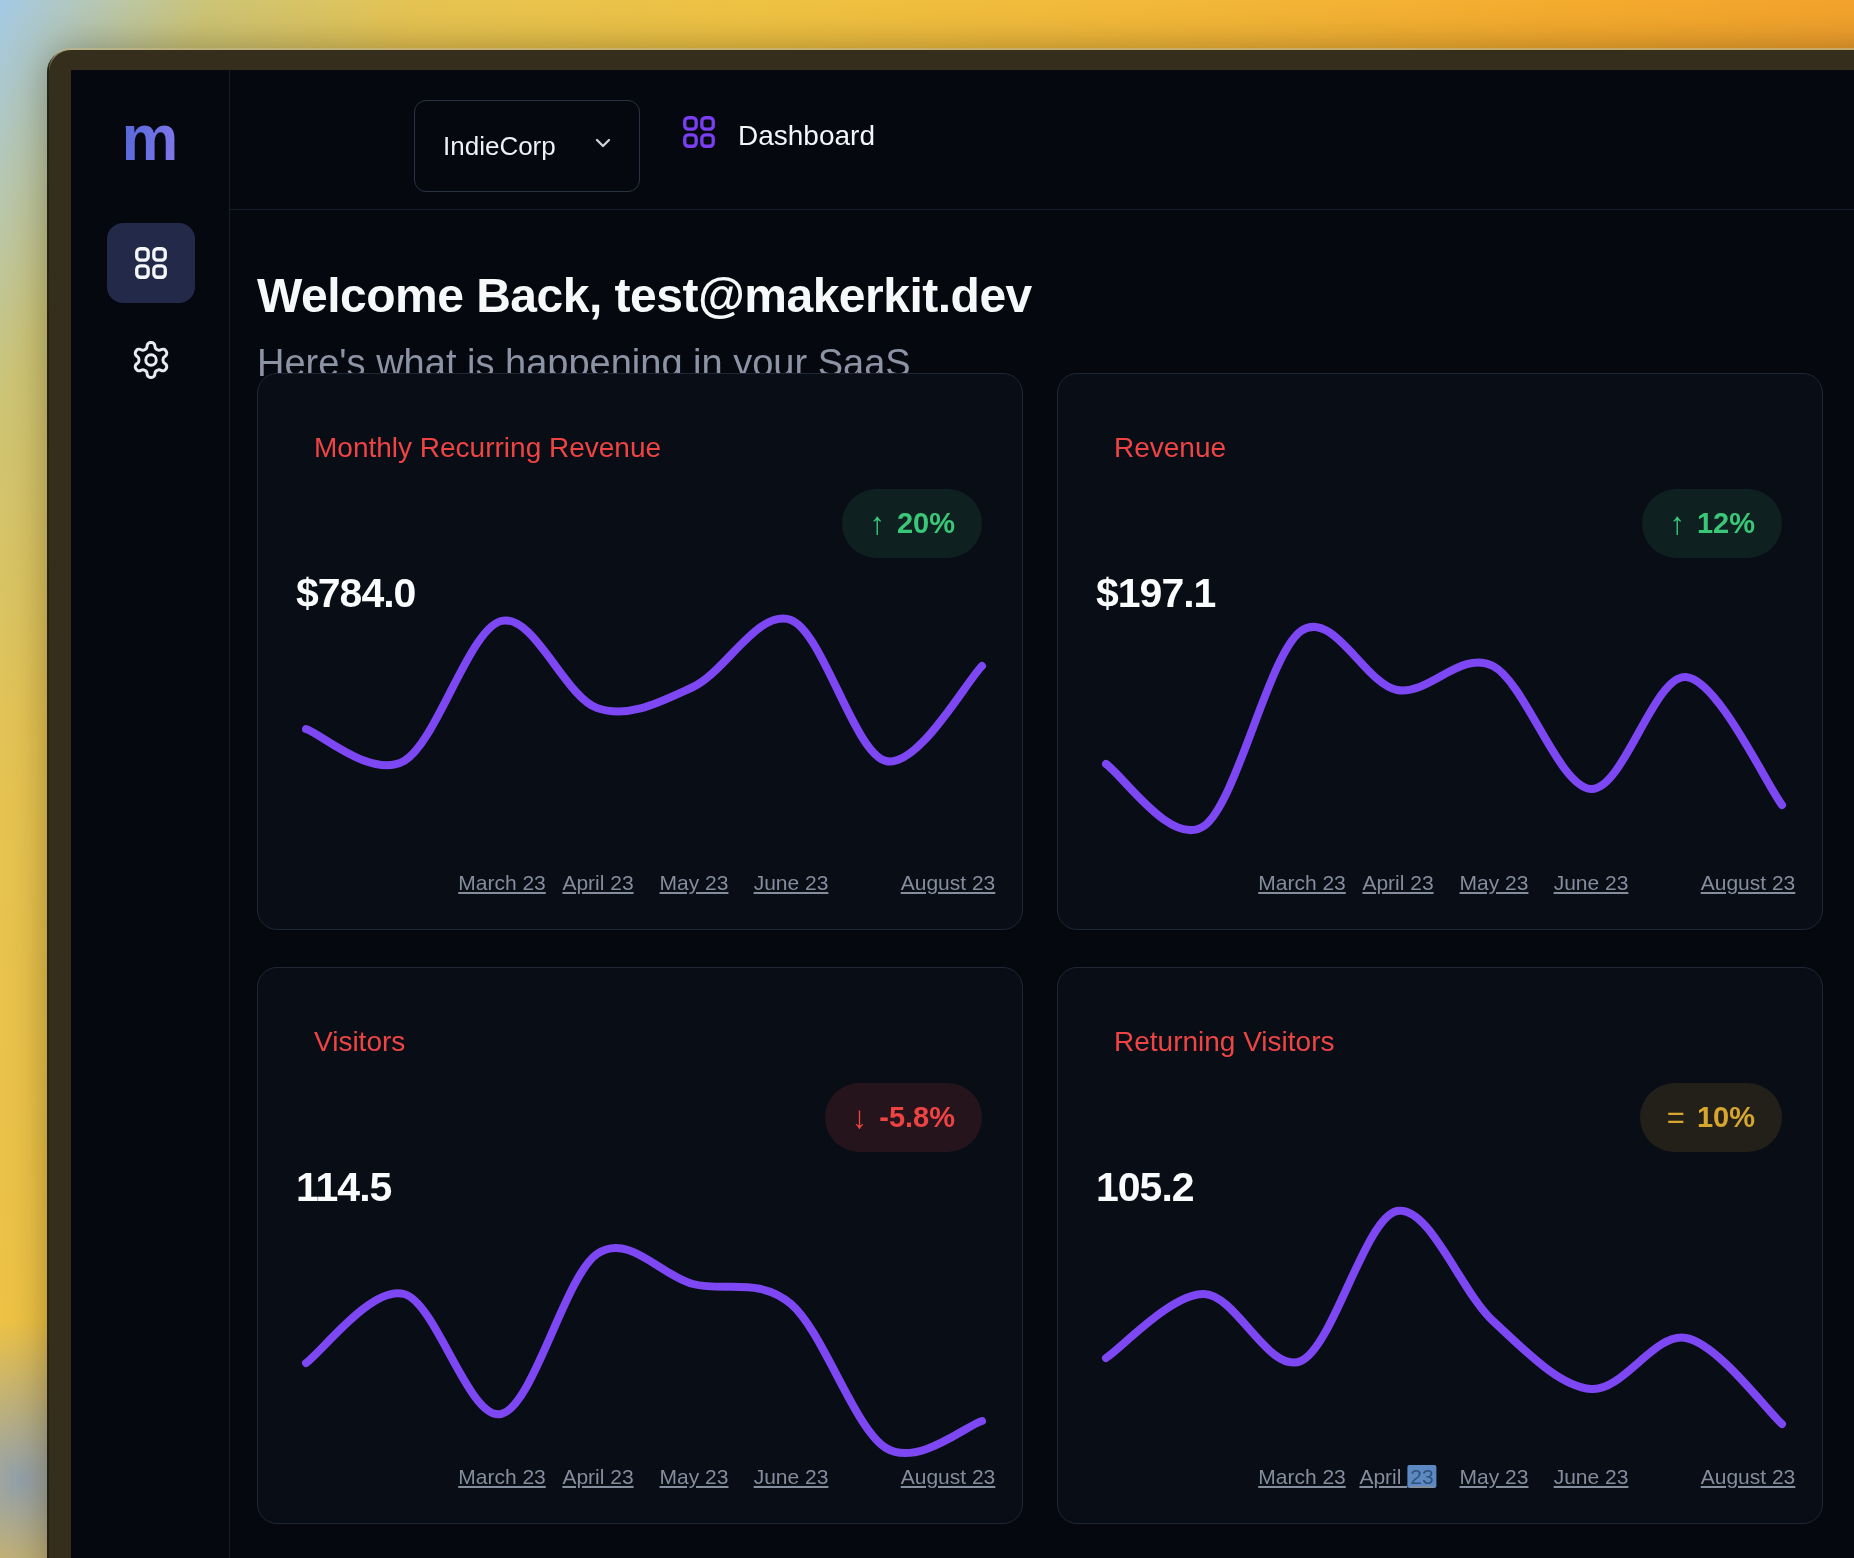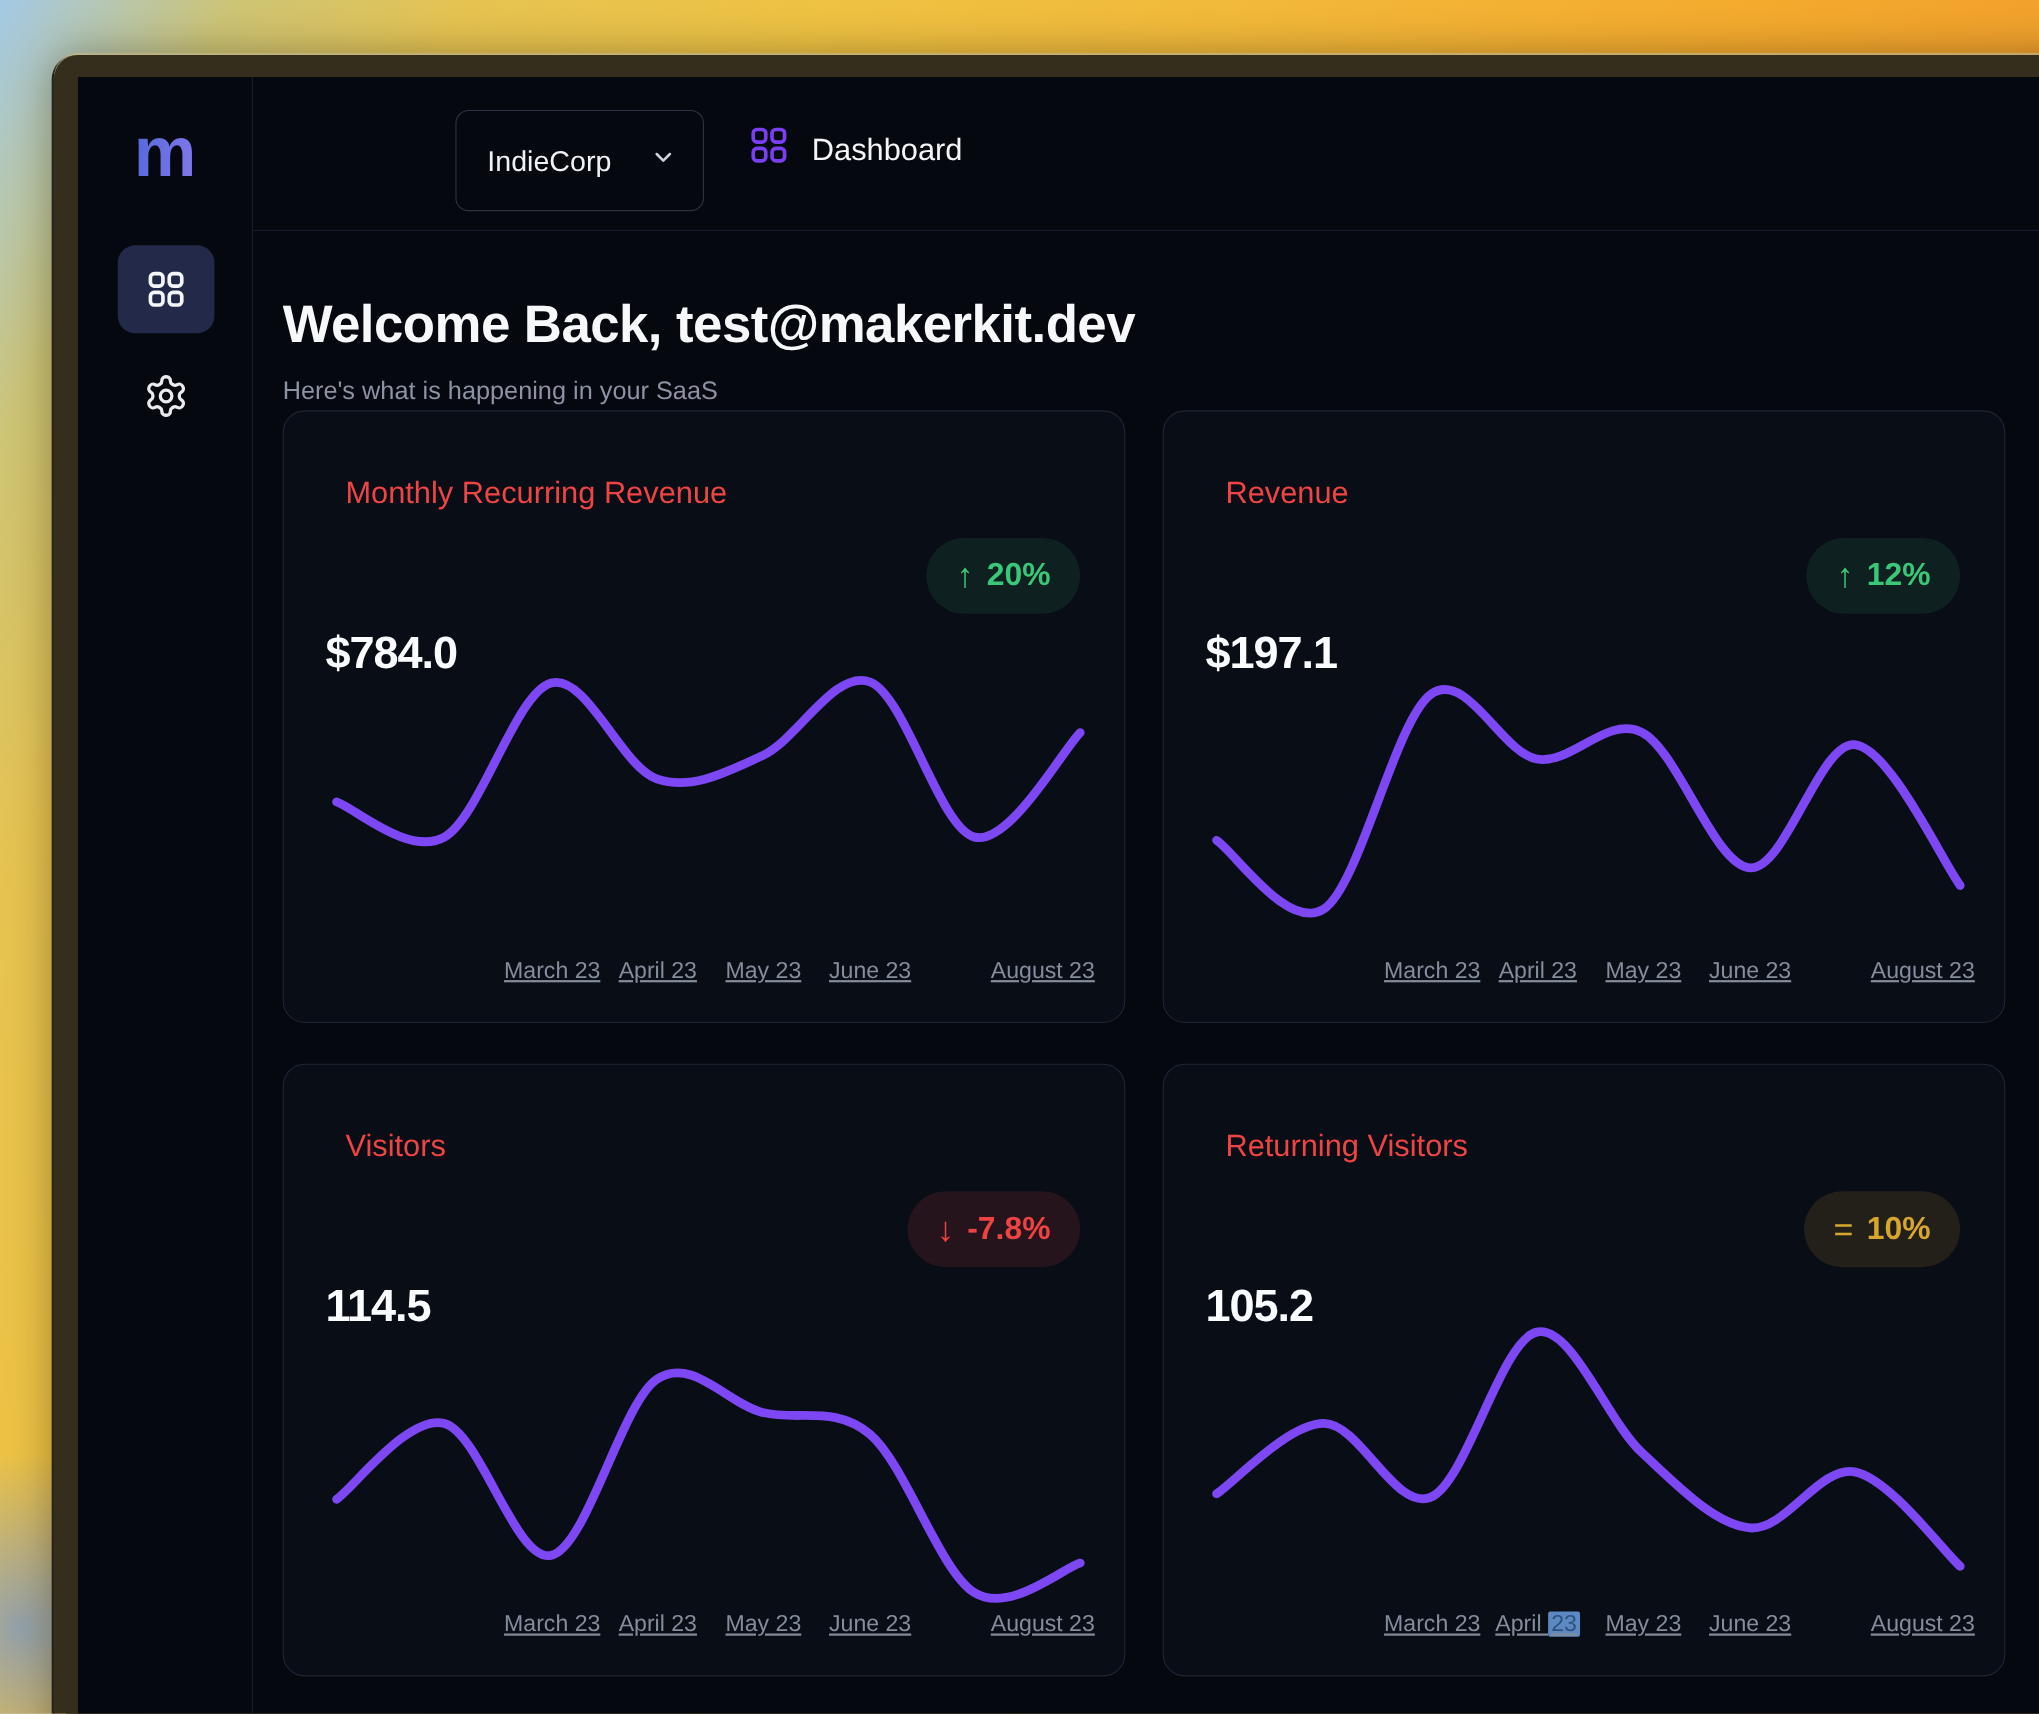--- a/index.html
+++ b/index.html
@@ -44,21 +44,21 @@
     position:absolute; left:184px; top:30px; width:226px; height:92px;
     background:transparent; border:1.5px solid #2b3342; border-radius:12px;
     display:flex; align-items:center; justify-content:space-between; padding:0 24px 0 28px;
     color:#eef1f5; font-size:26px; font-weight:500; cursor:pointer; font-family:inherit;
   }
   .page-ico{ position:absolute; left:450px; top:43px; }
   .page-title{ position:absolute; left:508px; top:50px; font-size:28px; font-weight:500; color:#f3f5f8; }
 
   
   .welcome-title{ position:absolute; left:186px; top:198px; font-size:48px; font-weight:600; letter-spacing:-.5px; color:#f6f8fa; }
-  .welcome-sub{ position:absolute; left:186px; top:272px; font-size:23px; font-weight:400; color:#8b93a4; }
+  .welcome-sub{ position:absolute; left:186px; top:272px; font-size:38px; font-weight:400; color:#8b93a4; }
 
   .grid{
     position:absolute; left:186px; top:303px;
     display:grid; grid-template-columns:766px 766px; grid-auto-rows:557px; gap:37px 34px;
   }
   .card{
     position:relative; background:#090d16; border:1.5px solid #202634; border-radius:20px; overflow:hidden;
   }
   .card-title{ position:absolute; left:56px; top:58px; font-size:28px; font-weight:400; color:#ef4444;text-align:center; }
   .card-value{ position:absolute; left:38px; top:156px; font-size:41px; font-weight:700; letter-spacing:-1px; color:#fbfcfe;margin-top:40px; }
@@ -170,21 +170,21 @@
               <span class="tick" style="left: 533px;">June 23</span>
               <span class="tick" style="left: 690px;">August 23</span>
             </div>
   </article>
 
   <article class="card">
     <h3 class="card-title">Visitors</h3>
     <div class="card-value">114.5</div>
     <div class="badge negative">
       <span class="bicon">↓</span>
-      <span class="btext">-7.8%</span>
+      <span class="btext">-5.8%</span>
     </div>
     <svg class="chart" viewBox="0 0 766 557" preserveAspectRatio="none">
       <path d="M 48 395 C 64.3 383.5, 113.5 317.5, 146 326 C 178.5 334.5, 210.8 452.7, 243 446 C 275.2 439.3, 307.0 307.7, 339 286 C 371.0 264.3, 402.7 307.7, 435 316 C 467.3 324.3, 500.8 308.7, 533 336 C 565.2 363.3, 596.2 460.5, 628 480 C 659.8 499.5, 708.0 457.5, 724 453" stroke="#7d47f3"></path>
     </svg>
     <div class="xlabels">
               <span class="tick" style="left: 244px;">March 23</span>
               <span class="tick" style="left: 340px;">April 23</span>
               <span class="tick" style="left: 436px;">May 23</span>
               <span class="tick" style="left: 533px;">June 23</span>
               <span class="tick" style="left: 690px;">August 23</span>

